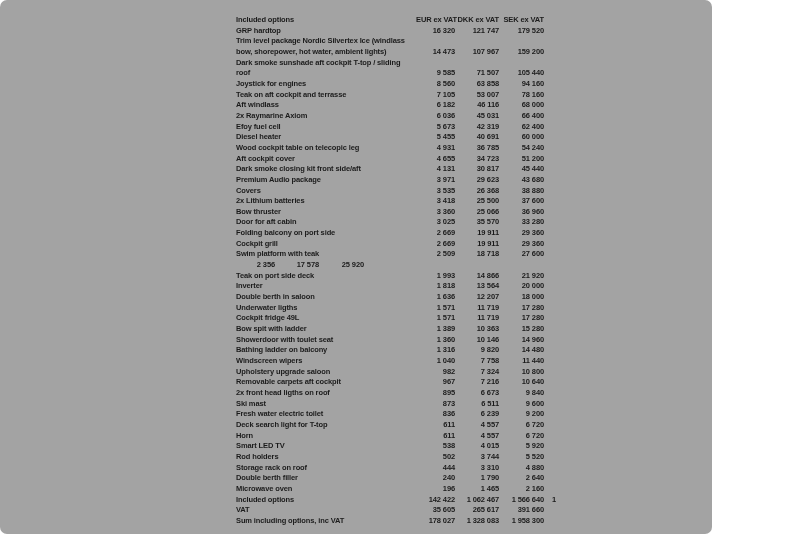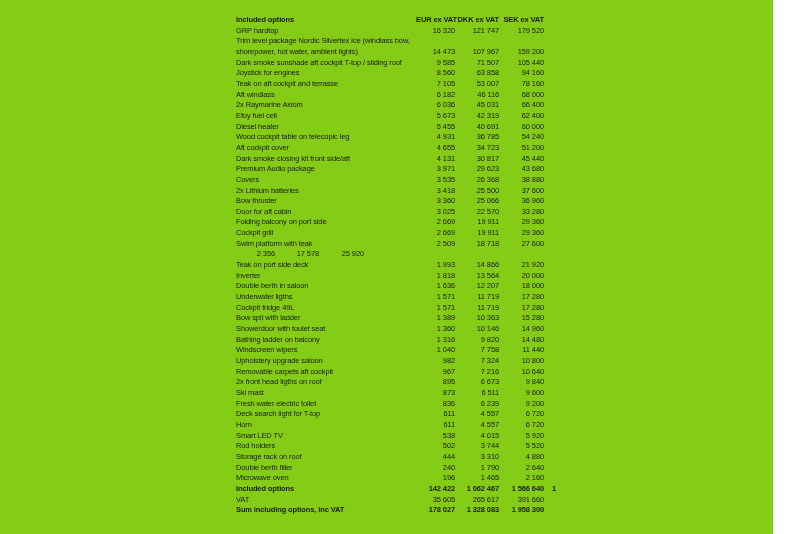--- a/index.html
+++ b/index.html
@@ -1,36 +1,38 @@
 <!DOCTYPE html>
 <html><head>
 <meta charset="utf-8">
 <style>
   * { margin:0; padding:0; box-sizing:border-box; }
   html,body { background:#ffffff; }
   .page {
     position:relative;
-    width:773px; height:534px;
-    background:#84cc16;
+    width:712px; height:534px;
+    background:#a3a3a3;
     overflow:hidden;
     font-family:"Liberation Sans", sans-serif;
+    border-radius:7px;
   }
   .price-table {
     position:absolute;
     left:236px; top:15px;
     width:308px;
     font-size:7.5px;
     line-height:10.65px;
     letter-spacing:-0.12px;
     color:#1b1b1b;
   }
   .row {
     position:relative;
     display:flex;
     align-items:flex-end;
+    font-weight:bold;
   }
   .row.bold { font-weight:bold; }
   .c-label { width:180px; }
   .c-num   { text-align:right; white-space:nowrap; }
   .c-eur   { width:39px; }
   .c-dkk   { width:44px; }
   .c-sek   { width:45px;text-align:right; }
   .fragment {
     position:absolute;
     left:316px;
@@ -142,21 +144,21 @@
         </div>
         <div class="row">
           <div class="c-label">Bow thruster</div>
           <div class="c-num c-eur">3 360</div>
           <div class="c-num c-dkk">25 066</div>
           <div class="c-num c-sek">36 960</div>
         </div>
         <div class="row">
           <div class="c-label">Door for aft cabin</div>
           <div class="c-num c-eur">3 025</div>
-          <div class="c-num c-dkk">22 570</div>
+          <div class="c-num c-dkk">35 570</div>
           <div class="c-num c-sek">33 280</div>
         </div>
         <div class="row">
           <div class="c-label">Folding balcony on port side</div>
           <div class="c-num c-eur">2 669</div>
           <div class="c-num c-dkk">19 911</div>
           <div class="c-num c-sek">29 360</div>
         </div>
         <div class="row">
           <div class="c-label">Cockpit grill</div>

